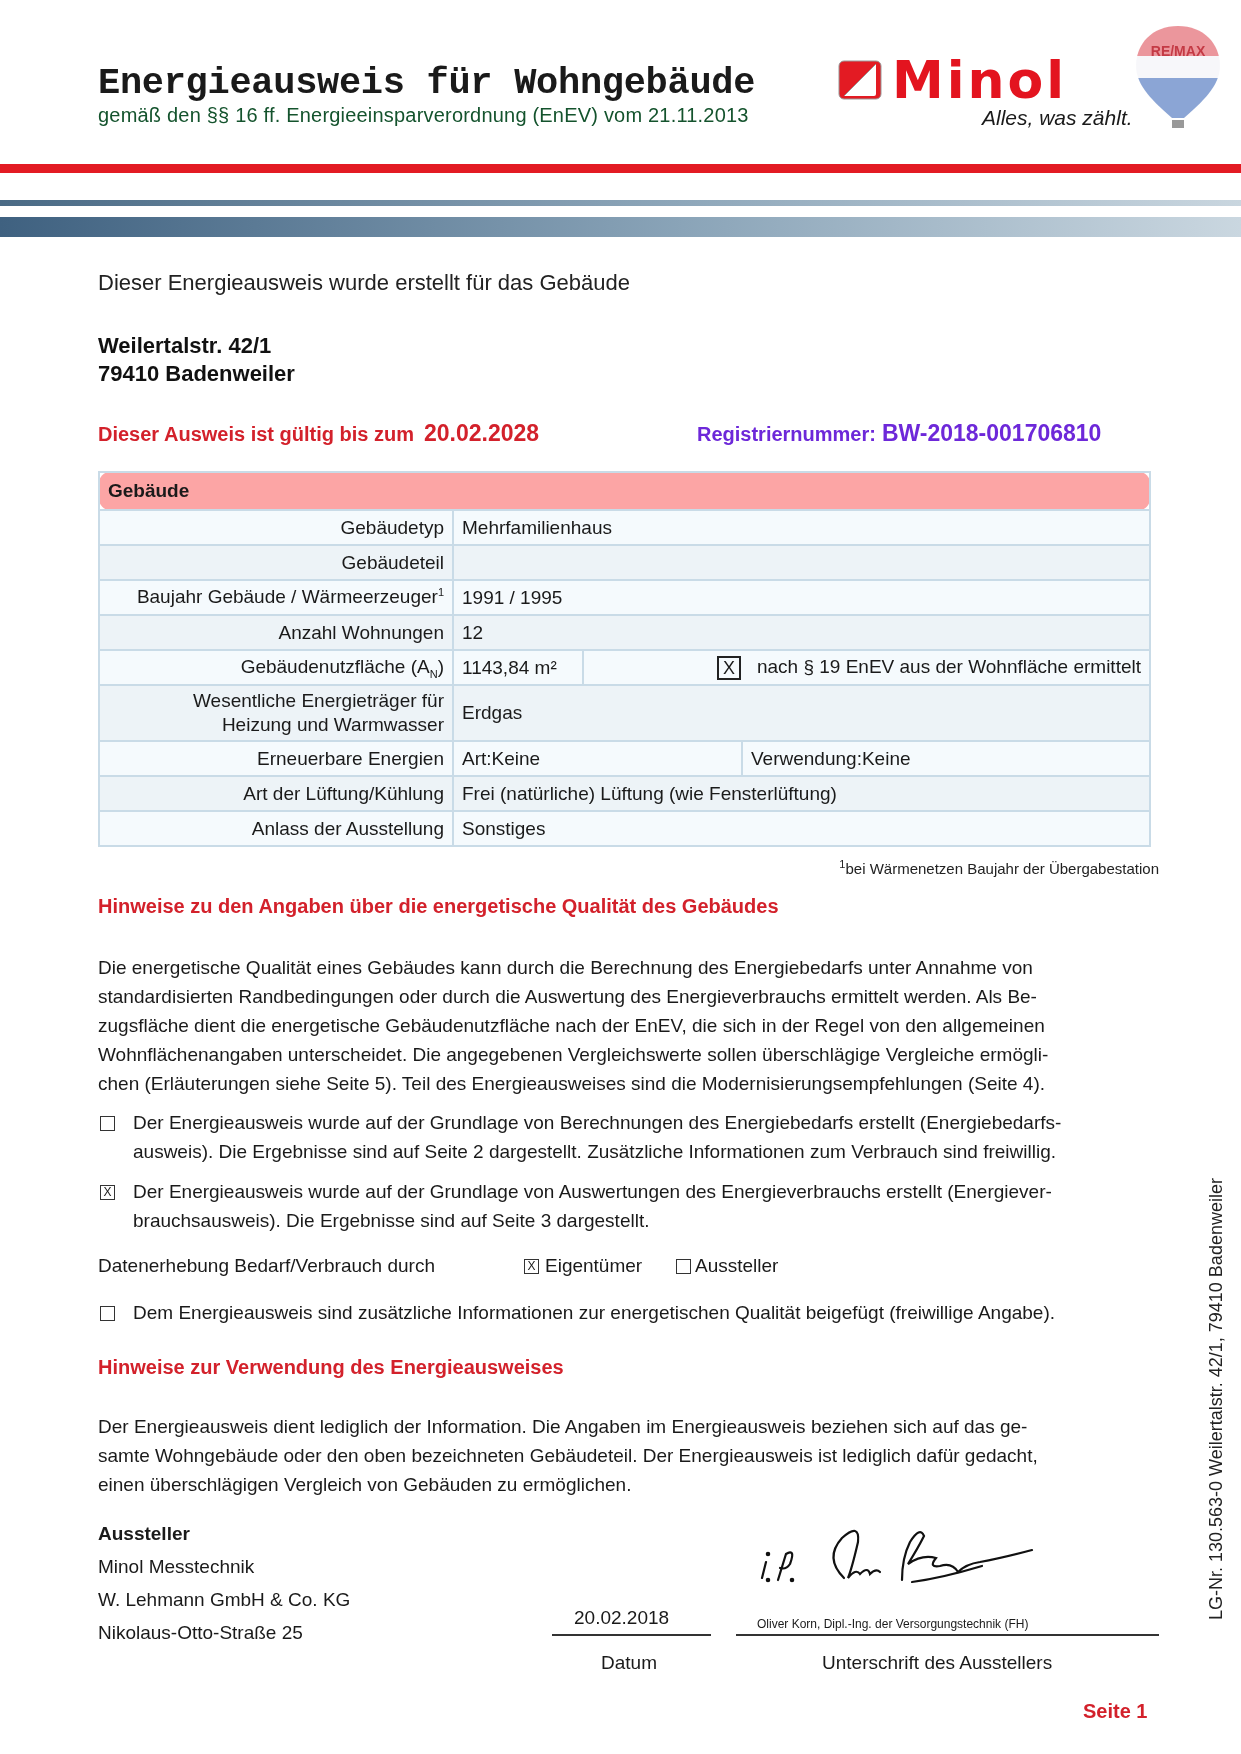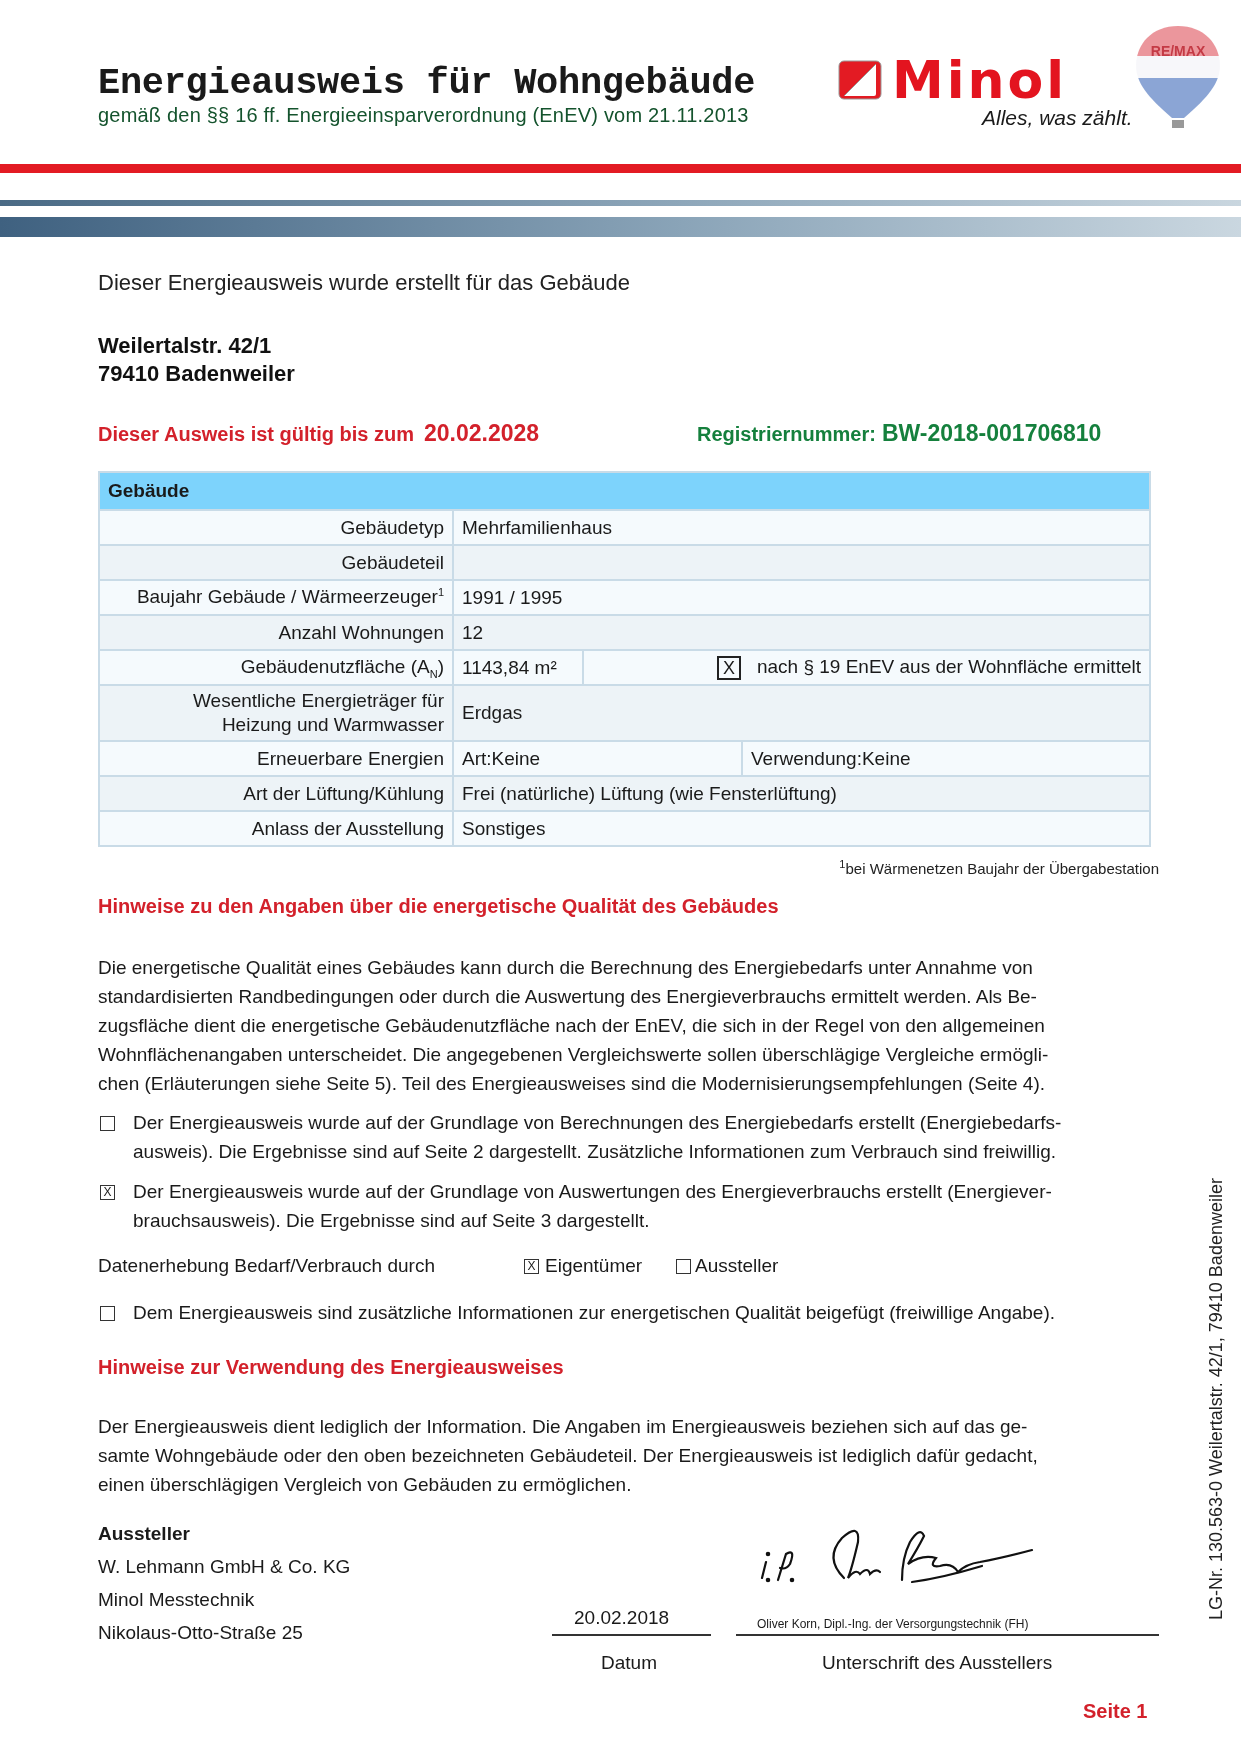--- a/index.html
+++ b/index.html
@@ -14,26 +14,26 @@
   .logo .slogan { position:absolute; left:144px; top:48px; font-size:21px; font-style:italic; color:#1a1a1a; }
   .balloon { left:1132px; top:22px; width:92px; height:110px; }
   .redbar { left:0; top:164px; width:1241px; height:9px; background:#e31b23; }
   .bluebar1 { left:0; top:200px; width:1241px; height:6px; background:linear-gradient(90deg,#4a6a85 0%,#8ea7ba 55%,#c9d6df 100%); }
   .bluebar2 { left:0; top:217px; width:1241px; height:20px; background:linear-gradient(90deg,#3f6180 0%,#8aa4b8 55%,#cad7e0 100%); }
 
   .intro { left:98px; top:270px; font-size:22px; color:#222; }
   .addr { left:98px; top:332px; font-size:22px; font-weight:bold; line-height:28px; color:#111; }
   .validity { left:98px; top:420px; font-size:20px; color:#d3212b; font-weight:bold; }
   .validity .v { font-size:23px; margin-left:10px; }
-  .regnr { left:697px; top:420px; font-size:20px; color:#15803d; font-weight:bold; }
+  .regnr { left:697px; top:420px; font-size:20px; color:#6d28d9; font-weight:bold; }
   .regnr .v { font-size:23px; margin-left:6px; }
 
   table.geb { position:absolute; left:98px; top:471px; width:1053px; border-collapse:collapse; font-size:19px; }
   table.geb td { border:2px solid #c9dbe7; padding:0 8px; height:33px; vertical-align:middle; color:#1a1a1a; }
-  table.geb tr.head td { background:#7dd3fc; font-weight:bold; height:36px; }
+  table.geb tr.head td { background:#fca5a5; font-weight:bold; height:36px;border-radius:11px; }
   table.geb tr:nth-child(even) td { background:#f5fafd; }
   table.geb tr:nth-child(odd):not(.head) td { background:#edf3f7; }
   table.geb td.lbl { width:336px;text-align:right; }
   table.geb tr.tall td { height:54px; line-height:24px; }
   .xbox { display:inline-block; width:20px; height:20px; border:2px solid #222; text-align:center; line-height:20px; font-size:18px; margin-right:16px; vertical-align:middle; }
   sub { font-size:11px; }
   sup { font-size:11px; }
   .footnote { right:82px; top:858px; font-size:15px; color:#222; }
 
   .h2 { left:98px; font-size:20px; font-weight:bold; color:#d3212b; }
@@ -190,22 +190,22 @@
 
 <div class="abs h2" style="top:1356px;">Hinweise zur Verwendung des Energieausweises</div>
 <div class="abs para" style="top:1388px;">
   <div>Der Energieausweis dient lediglich der Information. Die Angaben im Energieausweis beziehen sich auf das ge-</div>
   <div>samte Wohngebäude oder den oben bezeichneten Gebäudeteil. Der Energieausweis ist lediglich dafür gedacht,</div>
   <div>einen überschlägigen Vergleich von Gebäuden zu ermöglichen.</div>
 </div>
 
 <div class="abs aus">
   <div style="font-weight:bold;">Aussteller</div>
+  <div>Minol Messtechnik</div>
   <div>W. Lehmann GmbH &amp; Co. KG</div>
-  <div>Minol Messtechnik</div>
   <div>Nikolaus-Otto-Straße 25</div>
 </div>
 
 <svg class="abs signature" viewBox="0 0 310 80">
   <g fill="none" stroke="#111" stroke-width="2.2" stroke-linecap="round">
     <path d="M10 60 L14 44"></path>
       <circle cx="16" cy="36" r="1.2" fill="#111"></circle>
       <circle cx="16" cy="62" r="1.2" fill="#111"></circle>
     <path d="M26 62 L34 36 Q44 30 38 46 Q34 52 28 50"></path>
       <circle cx="40" cy="62" r="1.2" fill="#111"></circle>

